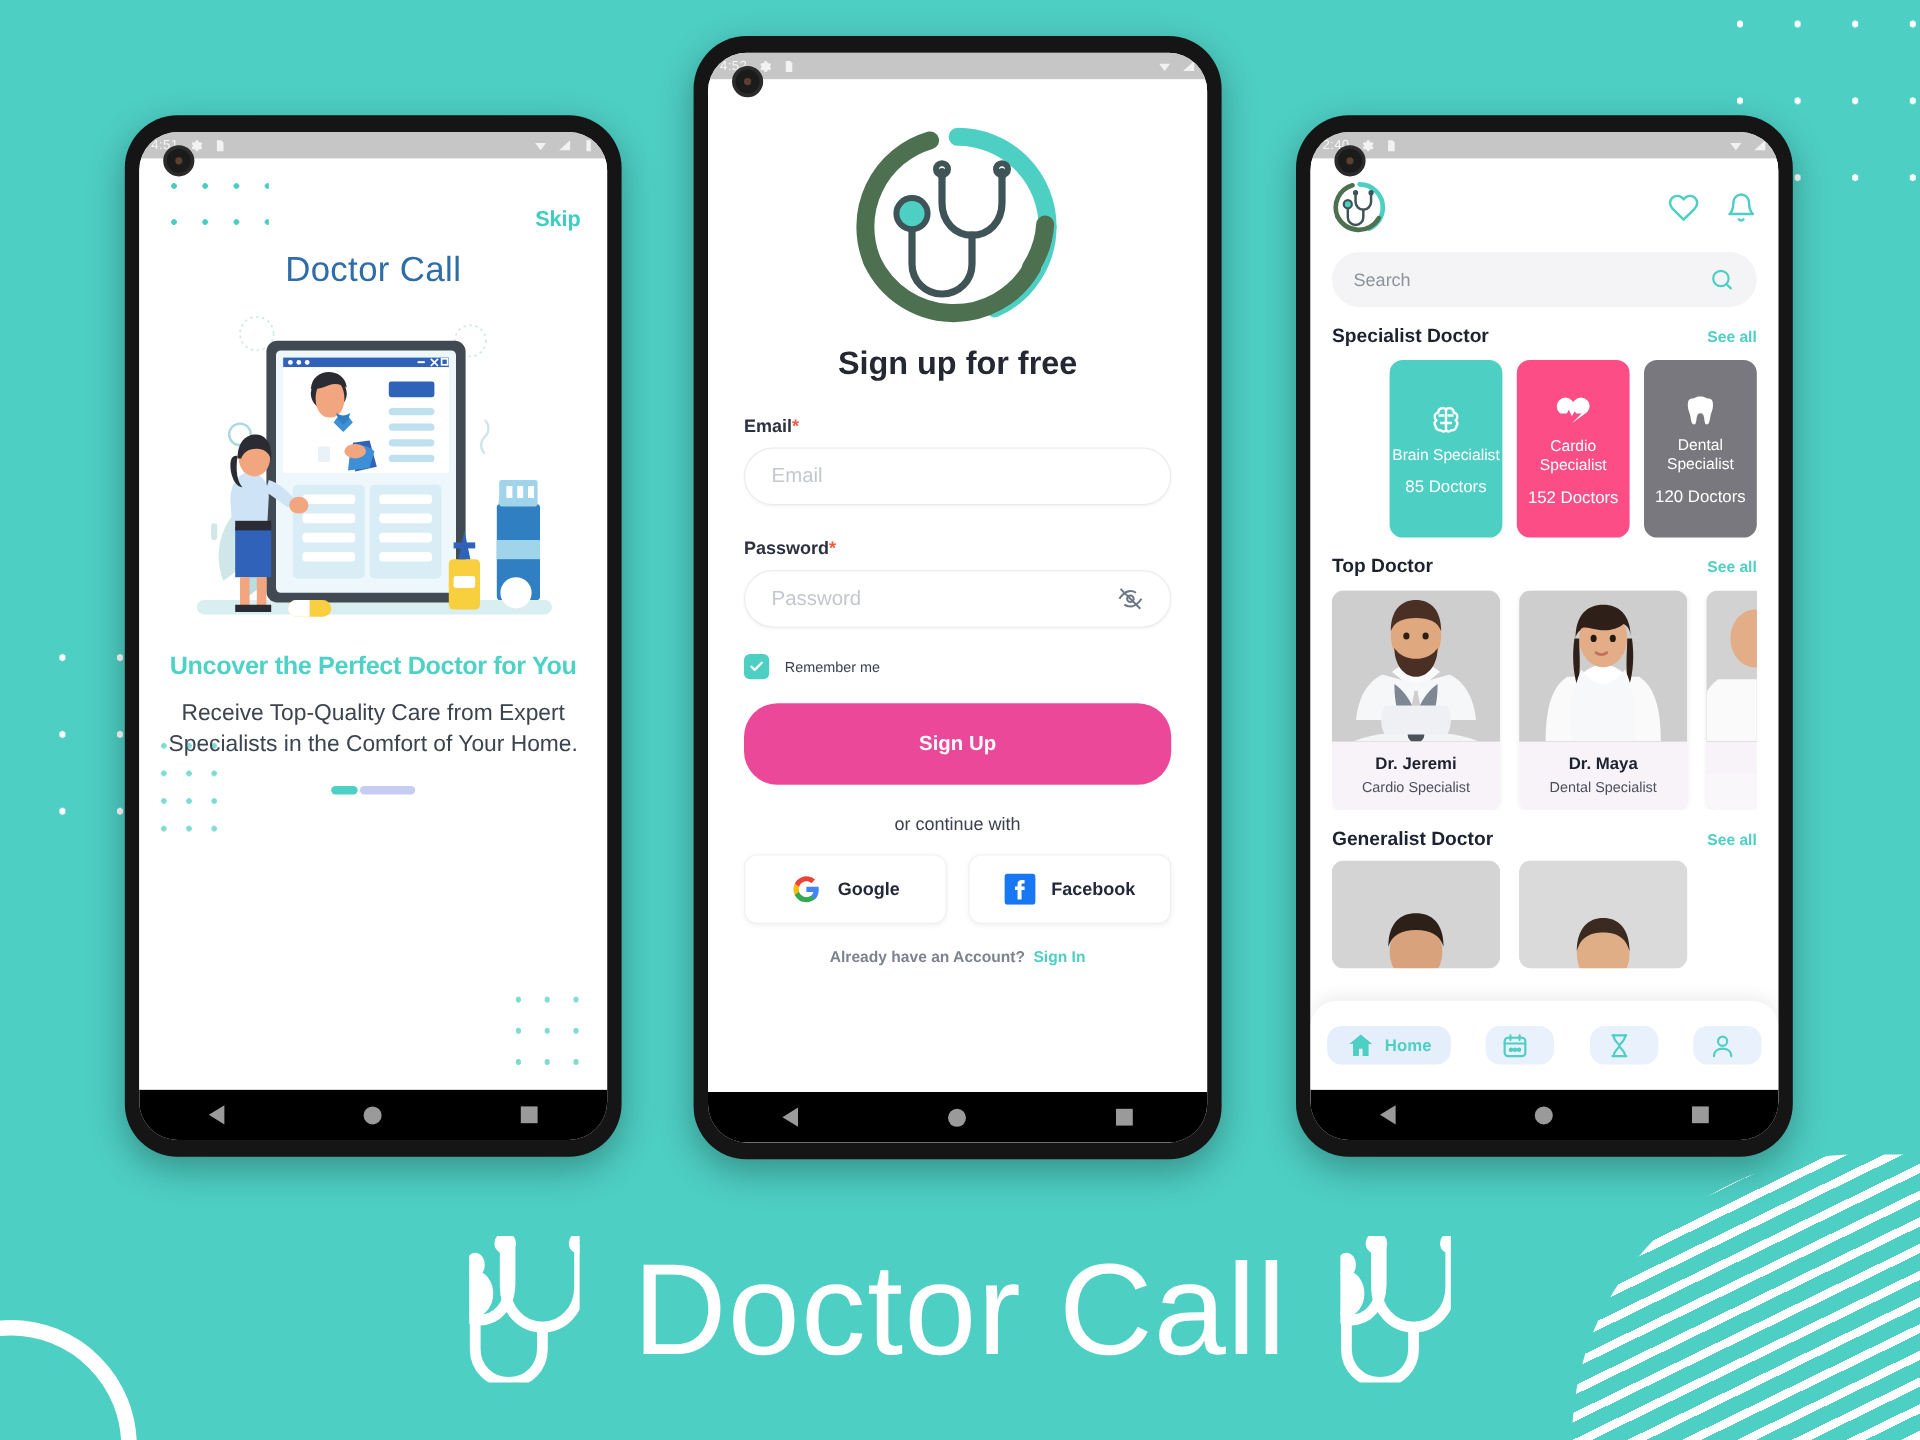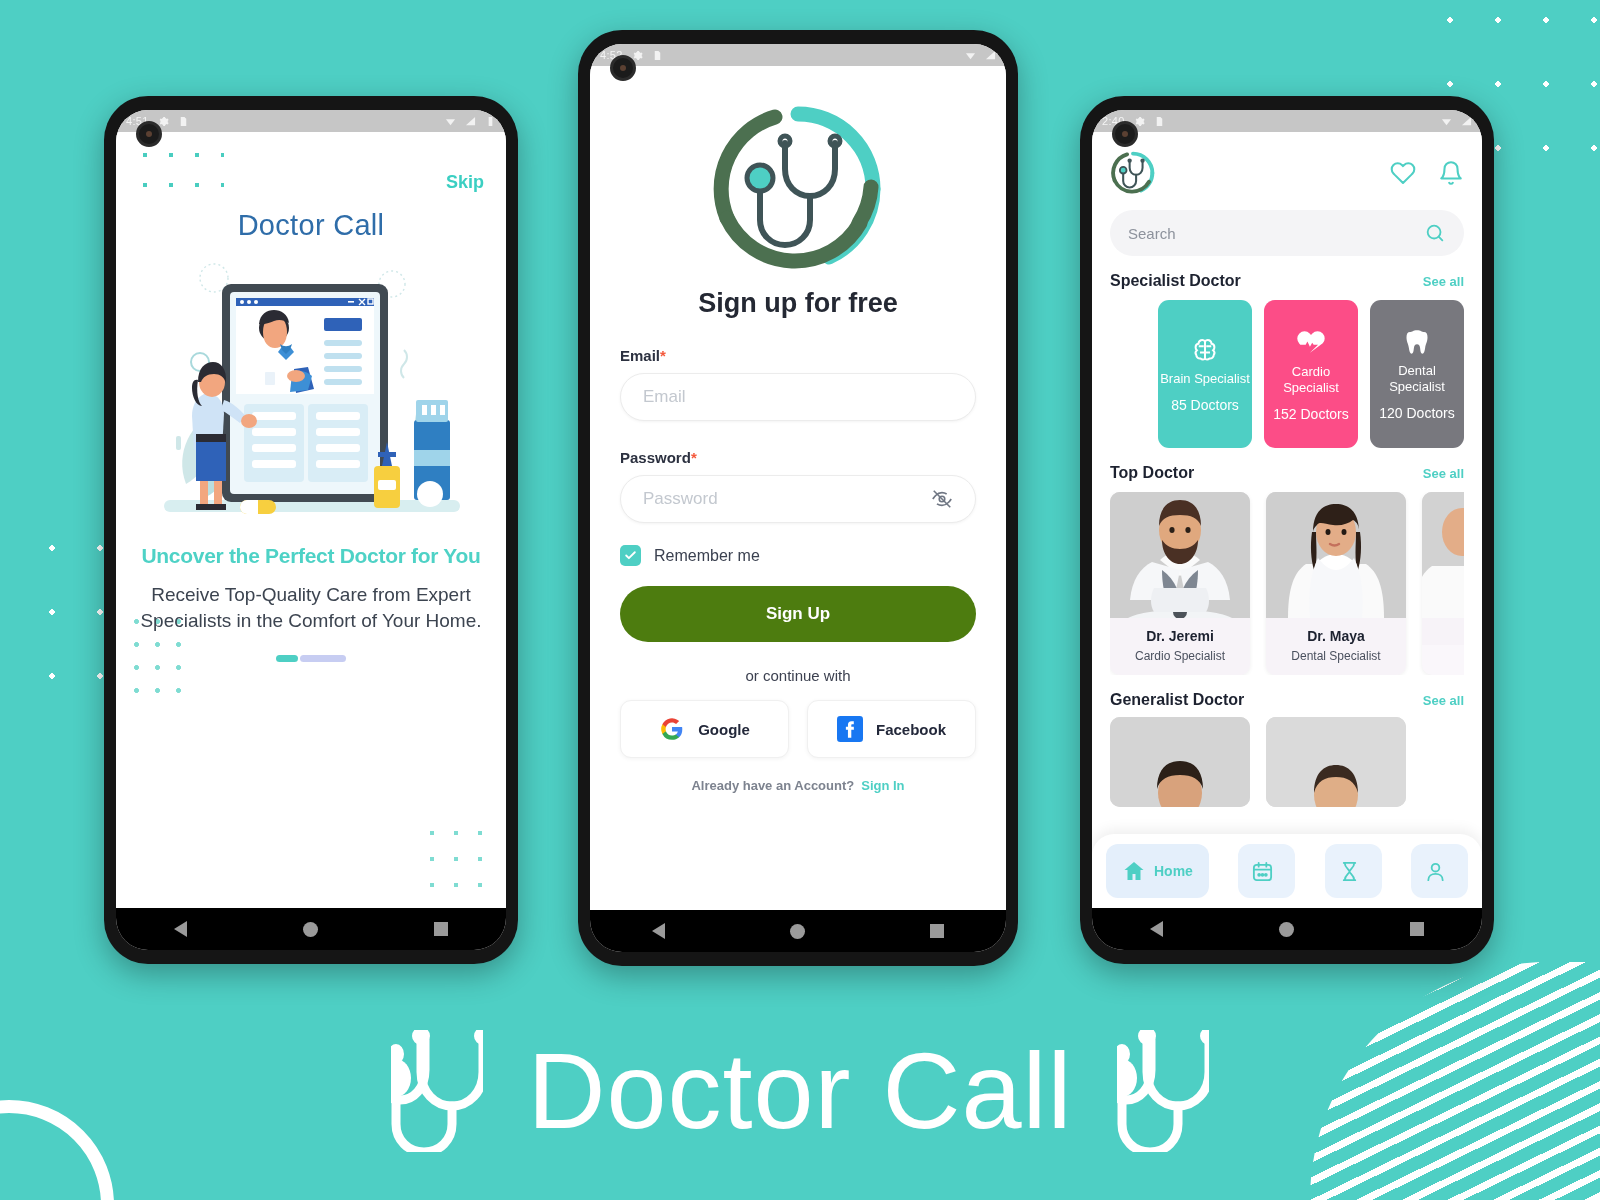--- a/index.html
+++ b/index.html
@@ -251,28 +251,28 @@
     margin-top: 22px;
     display: flex; align-items: center; gap: 13px;
   }
   .checkbox {
     width: 21px; height: 21px;
     border-radius: 5px;
     background: #4ecfc4;
     display: flex; align-items: center; justify-content: center;
     cursor: pointer;
   }
-  .remember-label { font-size: 16px; color: #3b4150; }
+  .remember-label { font-size: 12px; color: #3b4150; }
   .signup-btn {
     margin-top: 20px;
-    height: 56px;
+    height: 68px;
     width: 100%;
     border: none;
     border-radius: 28px;
-    background: #4d7c0f;
+    background: #ec4899;
     color: #fff;
     font-size: 17px; font-weight: 700;
     font-family: "Liberation Sans", sans-serif;
     cursor: pointer;
   }
   .or-text {
     margin-top: 25px;
     text-align: center;
     font-size: 15px;
     color: #3c4150;
@@ -363,21 +363,21 @@
     height: 74px;
     background: #ffffff;
     border-top-left-radius: 22px;
     border-top-right-radius: 22px;
     box-shadow: 0 -4px 14px rgba(0,0,0,.07);
     display: flex; align-items: center; justify-content: space-between;
     padding: 0 14px;
     z-index: 6;
   }
   .nav-item {
-    height: 54px;
+    height: 32px;
     border-radius: 12px;
     background: #e9f2fc;
     display: flex; align-items: center; justify-content: center;
     gap: 8px;
     padding: 0 13px;
     cursor: pointer;
   }
   .nav-item.active { background: #e4effb; padding: 0 16px; }
   .nav-label { font-size: 14px; font-weight: 700; color: #4ecfc4; }
 

